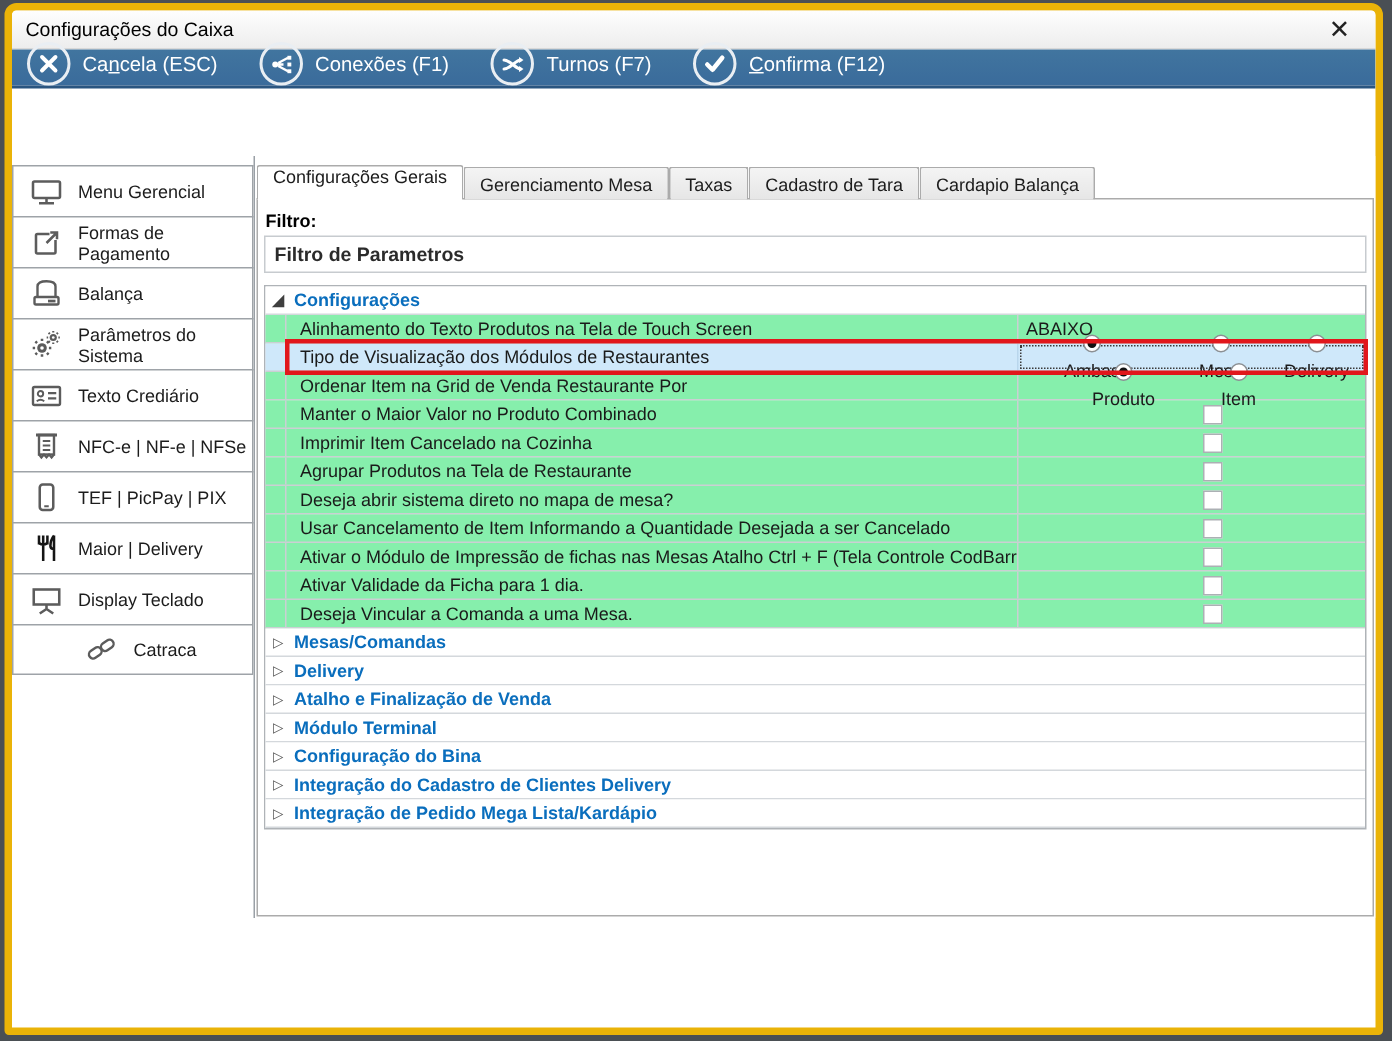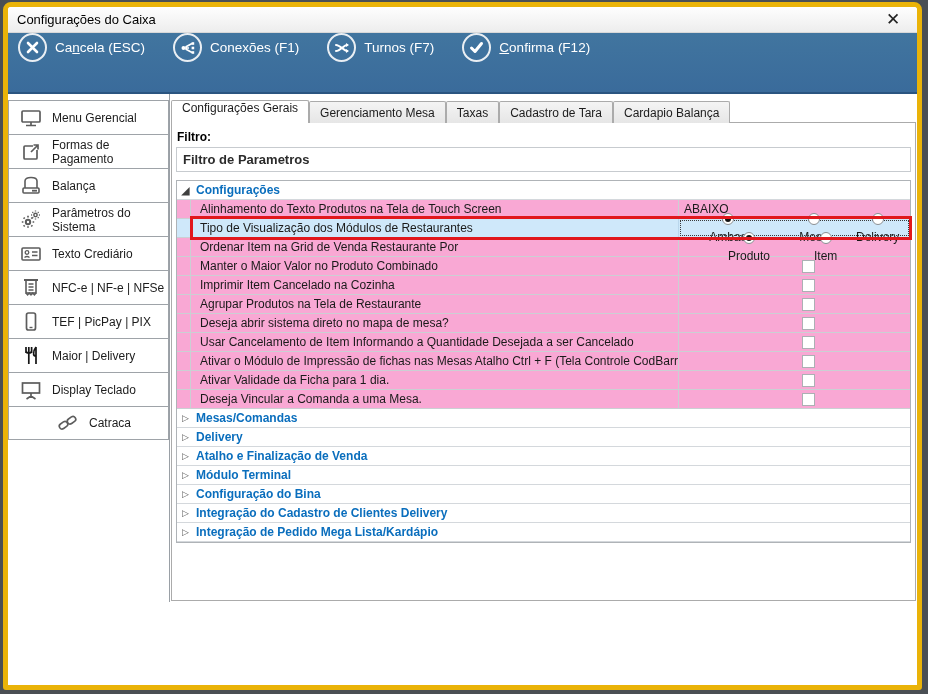--- a/index.html
+++ b/index.html
@@ -22,33 +22,33 @@
     font-size:13px; color:#000;
     border-bottom:1px solid #D8D8D8;
   }
   .titlebar .title { flex:1; }
   .close-btn {
     width:40px; height:25px; display:flex; align-items:center; justify-content:center;
     font-size:17px; color:#222; cursor:pointer; margin-right:4px;
   }
   
   .toolbar {
-    height:61px; background:linear-gradient(#41759F,#3A6B9B);
+    height:26px; background:linear-gradient(#41759F,#3A6B9B);
     border-bottom:2px solid #2A5580;
-    display:flex; align-items:flex-start; padding-left:10px; gap:28px;
+    display:flex; align-items:flex-end; padding-left:10px; gap:28px;
   }
   .tb-btn { display:flex; align-items:center; gap:8px; color:#FFFFFF; font-size:13.5px; cursor:pointer; }
   .tb-circle {
     width:29px; height:29px; border:2px solid #E9EEF3; border-radius:50%;
     display:flex; align-items:center; justify-content:center; flex:none;
   }
   .tb-circle svg { display:block; }
   .accel { text-decoration:underline; }
   
-  .main { display:flex; height:508px; }
+  .main { display:flex; height:508px;margin-top:45px; }
   .sidebar {
     width:162px; flex:none; border-right:1px solid #9AA0A6;
     padding-top:6px; background:#FFFFFF;
   }
   .side-item {
     height:34px; border:1px solid #9EA3A8; border-bottom:none;
     display:flex; align-items:center; gap:9px; padding-left:10px;
     font-size:12px; color:#1C1C1C; background:#FFFFFF; cursor:pointer;
   }
   .side-item:last-child { border-bottom:1px solid #9EA3A8;justify-content:center; }
@@ -74,21 +74,21 @@
     font-size:13px; font-weight:bold; color:#2B2B2B; padding:0 6px; outline:none; display:block;
   }
   
   .grid { width:735px; margin-top:8px; border:1px solid #AFB3B7; font-size:12px; }
   .group-row {
     height:19px; display:flex; align-items:center; gap:6px; padding-left:4px;
     color:#0A6EBD; font-weight:bold; background:#FFFFFF; cursor:pointer;
     border-bottom:1px solid #D4D8DC;
   }
   .group-row .tri { color:#3F3F3F; font-size:10px; width:9px; text-align:center; }
-  .grow { height:19px; display:flex; border-bottom:1px solid #CBCFD3; background:#f9a8d4; cursor:pointer; }
+  .grow { height:19px; display:flex; border-bottom:1px solid #CBCFD3; background:#86efac; cursor:pointer; }
   .grow .gutter { width:14px; flex:none; border-right:1px solid #CBCFD3; }
   .grow .lbl {
     width:488px; flex:none; border-right:1px solid #CBCFD3;
     display:flex; align-items:center; padding-left:9px; color:#1A1A1A;
     white-space:nowrap; overflow:hidden;
   }
   .grow .val { flex:1; display:flex; align-items:center; padding-left:5px; color:#1A1A1A; }
   .vtext { font-size:12px; }
   
   .grow.hl { background:#CFE8FA; position:relative; }

